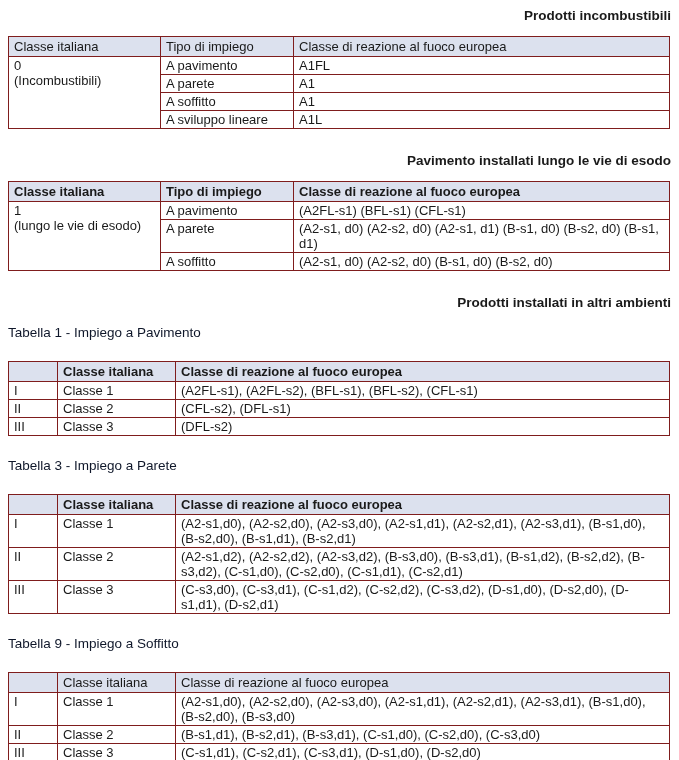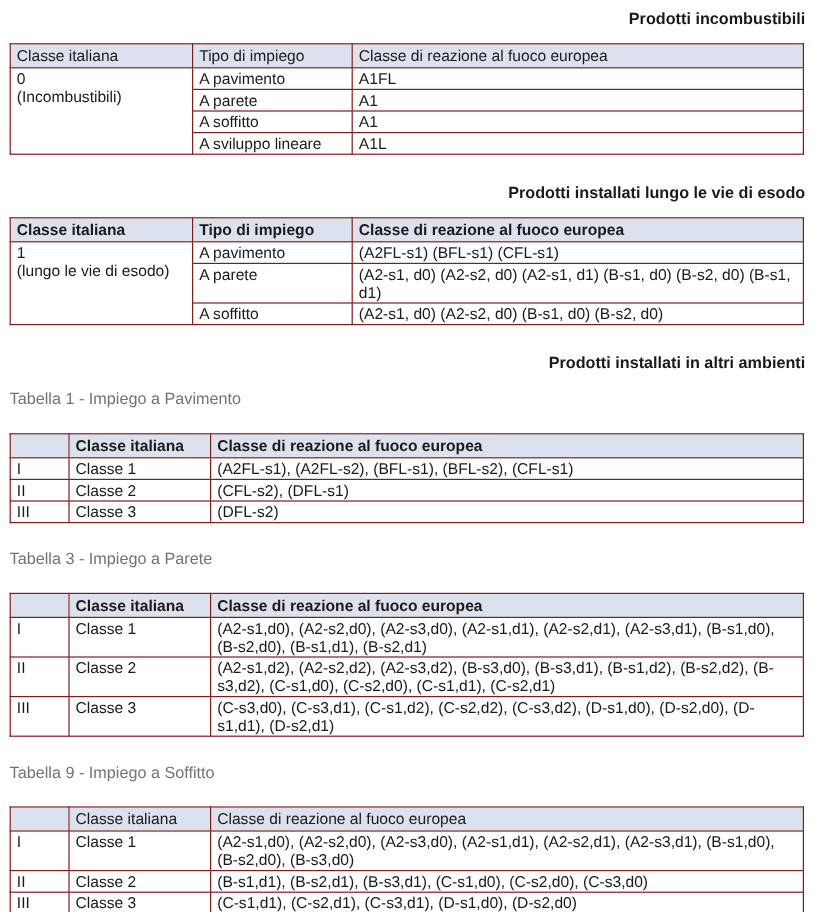--- a/index.html
+++ b/index.html
@@ -14,21 +14,21 @@
     font-size: 13.5px;
     font-weight: bold;
     line-height: 16px;
     margin: 24px 0 12px 0;
     text-align: right;
   }
   .section-heading.first { margin-top: 0; }
   .section-heading.no-bottom { margin-bottom: 12px; }
   .tab-caption {
     font-size: 13.5px;
-    color: #737373;
+    color: #0f172a;
     line-height: 16px;
     margin: 22px 0 20px 0;
   }
   table {
     border-collapse: collapse;
     table-layout: fixed;
     width: 662px;
     font-size: 13px;
   }
   th, td {
@@ -90,21 +90,21 @@
       <td>A soffitto</td>
       <td>A1</td>
     </tr>
     <tr>
       <td>A sviluppo lineare</td>
       <td>A1L</td>
     </tr>
   </tbody>
 </table>
 
-<div class="section-heading">Prodotti installati lungo le vie di esodo</div>
+<div class="section-heading">Pavimento installati lungo le vie di esodo</div>
 
 <table class="t-impiego">
   <colgroup>
       <col class="c1">
       <col class="c2">
       <col class="c3">
     </colgroup>
   <thead>
     <tr>
       <th>Classe italiana</th>

